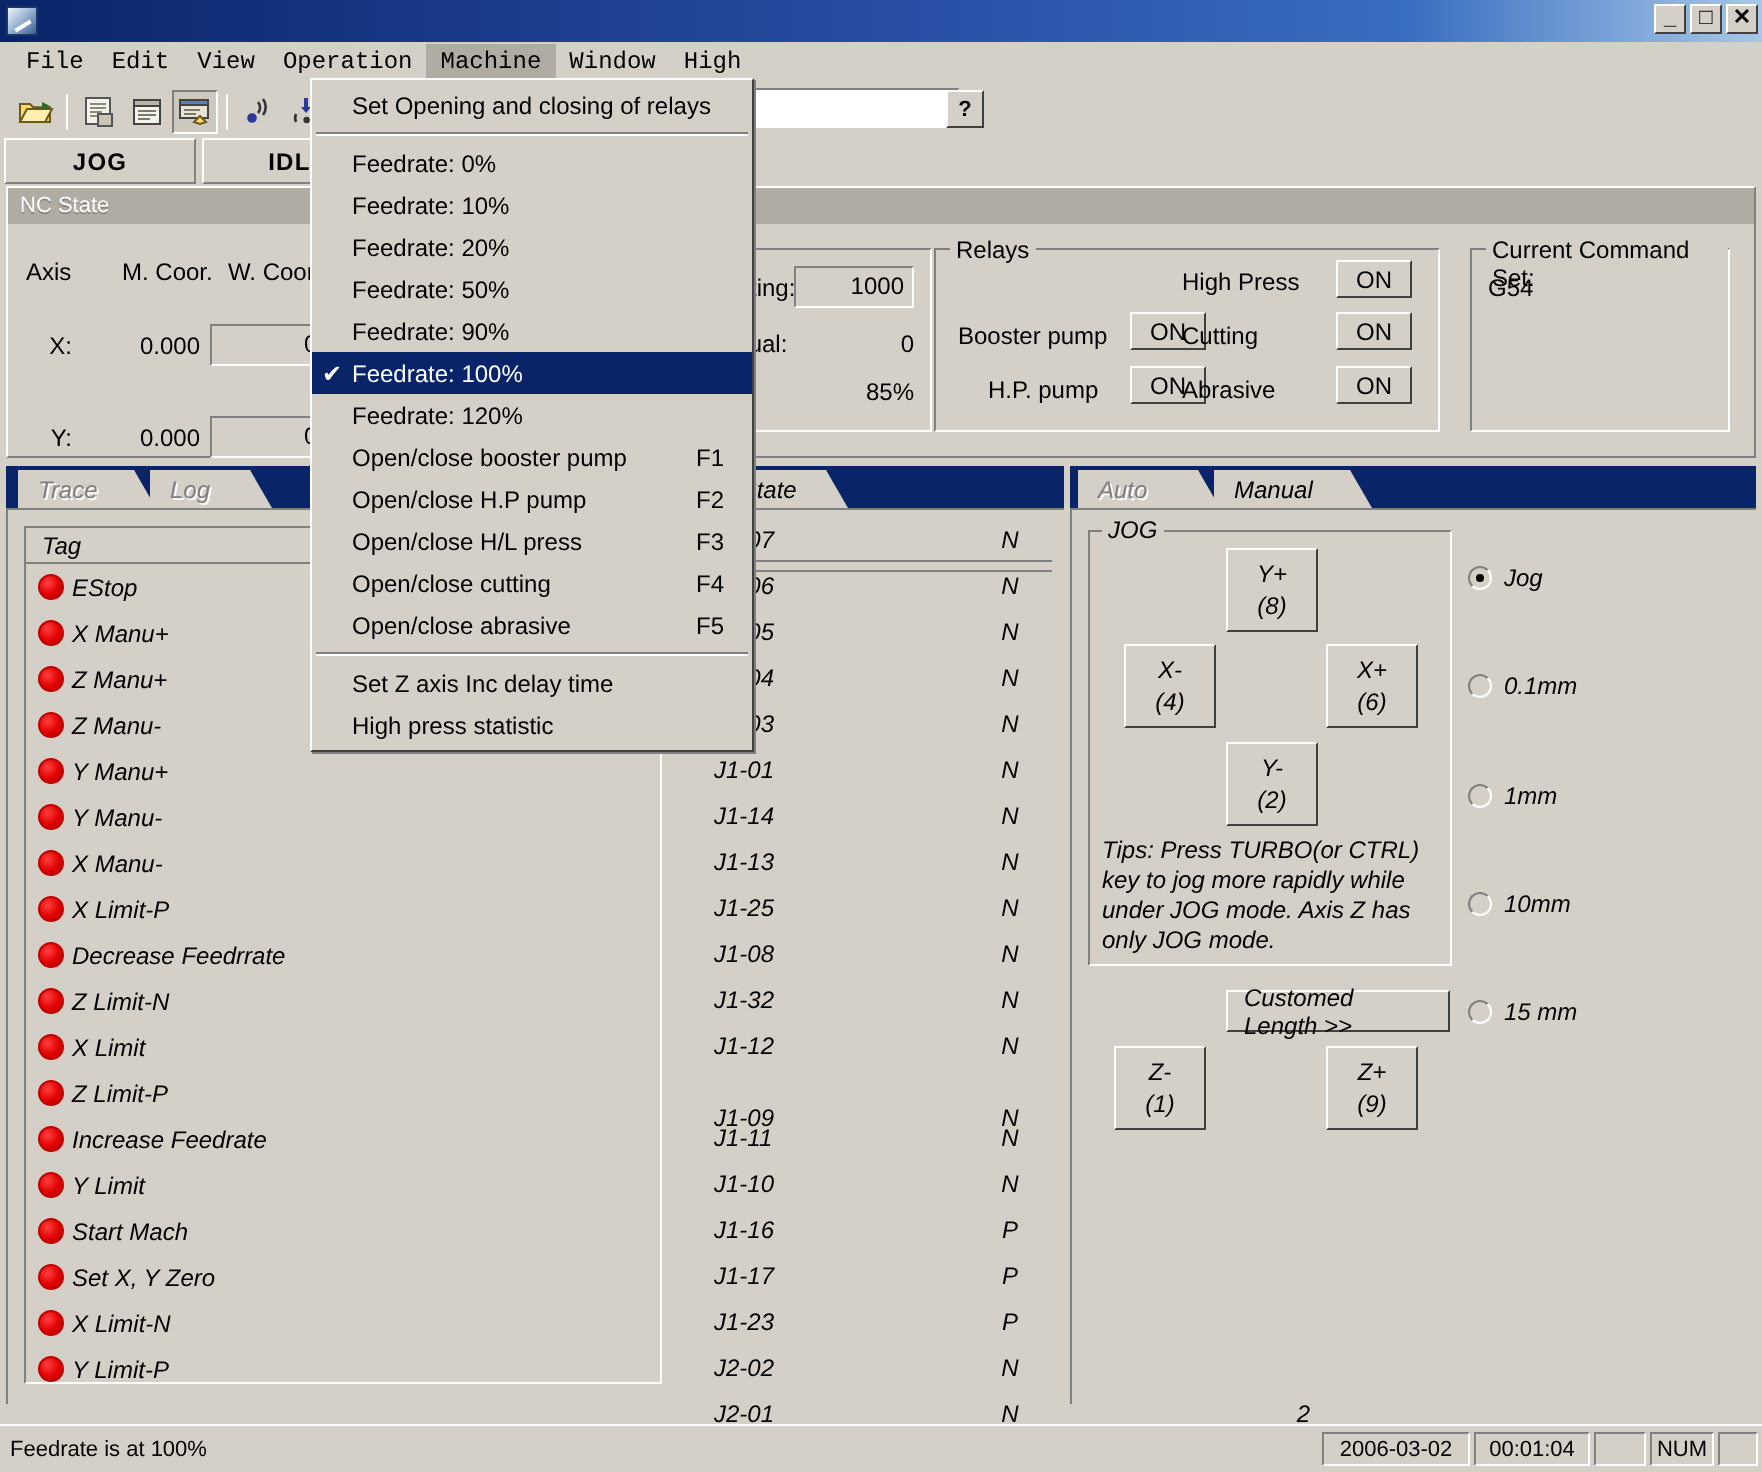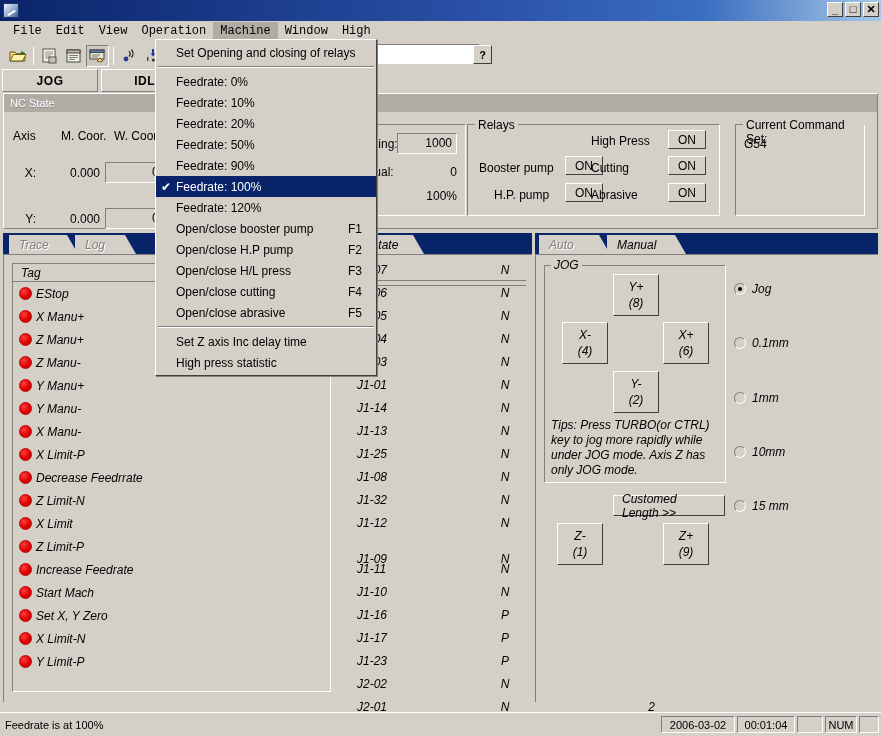--- a/index.html
+++ b/index.html
@@ -377,21 +377,21 @@
 
         <div class="statval" style="left:6px;  top:100px; width:26px; text-align:right;">Y:</div>
         <div class="statval" style="left:40px; top:100px; width:56px; text-align:right;">0.000</div>
         <div class="inputbox" style="left:101px;top:96px; width:82px;">0.000</div>
 
         <div class="group" style="left:356px; top:12px; width:106px; height:92px;">
           <div class="lbl" style="left:-4px; top:12px;">Setting:</div>
           <div class="inputbox" style="left:36px; top:8px; width:60px;">1000</div>
           <div class="lbl" style="left:-4px; top:40px;">Actual:</div>
           <div class="lbl" style="left:60px; top:40px; width:36px; text-align:right;">0</div>
-          <div class="lbl" style="left:48px; top:64px; width:48px; text-align:right;">100%</div>
+          <div class="lbl" style="left:48px; top:64px; width:48px; text-align:right;">85%</div>
         </div>
 
         <div class="group" style="left:463px; top:12px; width:253px; height:92px;">
           <div class="glabel">Relays</div>
           <div class="lbl" style="left:11px; top:36px;">Booster pump</div>
           <div class="onbtn" style="left:97px; top:31px;">ON</div>
           <div class="lbl" style="left:26px; top:63px;">H.P. pump</div>
           <div class="onbtn" style="left:97px; top:58px;">ON</div>
           <div class="lbl" style="left:123px; top:9px;">High Press</div>
           <div class="onbtn" style="left:200px;top:5px;">ON</div>
@@ -471,20 +471,24 @@
                 <span class="dot filled"></span>
                 <span>X Limit</span>
               </div>
               <div class="lrow">
                 <span class="dot filled"></span>
                 <span>Z Limit-P</span>
               </div>
               <div class="lrow">
                 <span class="dot filled"></span>
                 <span>Increase Feedrate</span>
+              </div>
+              <div class="lrow">
+                <span class="dot filled"></span>
+                <span>Y Limit</span>
               </div>
               <div class="lrow">
                 <span class="dot filled"></span>
                 <span>Start Mach</span>
               </div>
               <div class="lrow">
                 <span class="dot filled"></span>
                 <span>Set X, Y Zero</span>
               </div>
               <div class="lrow">

